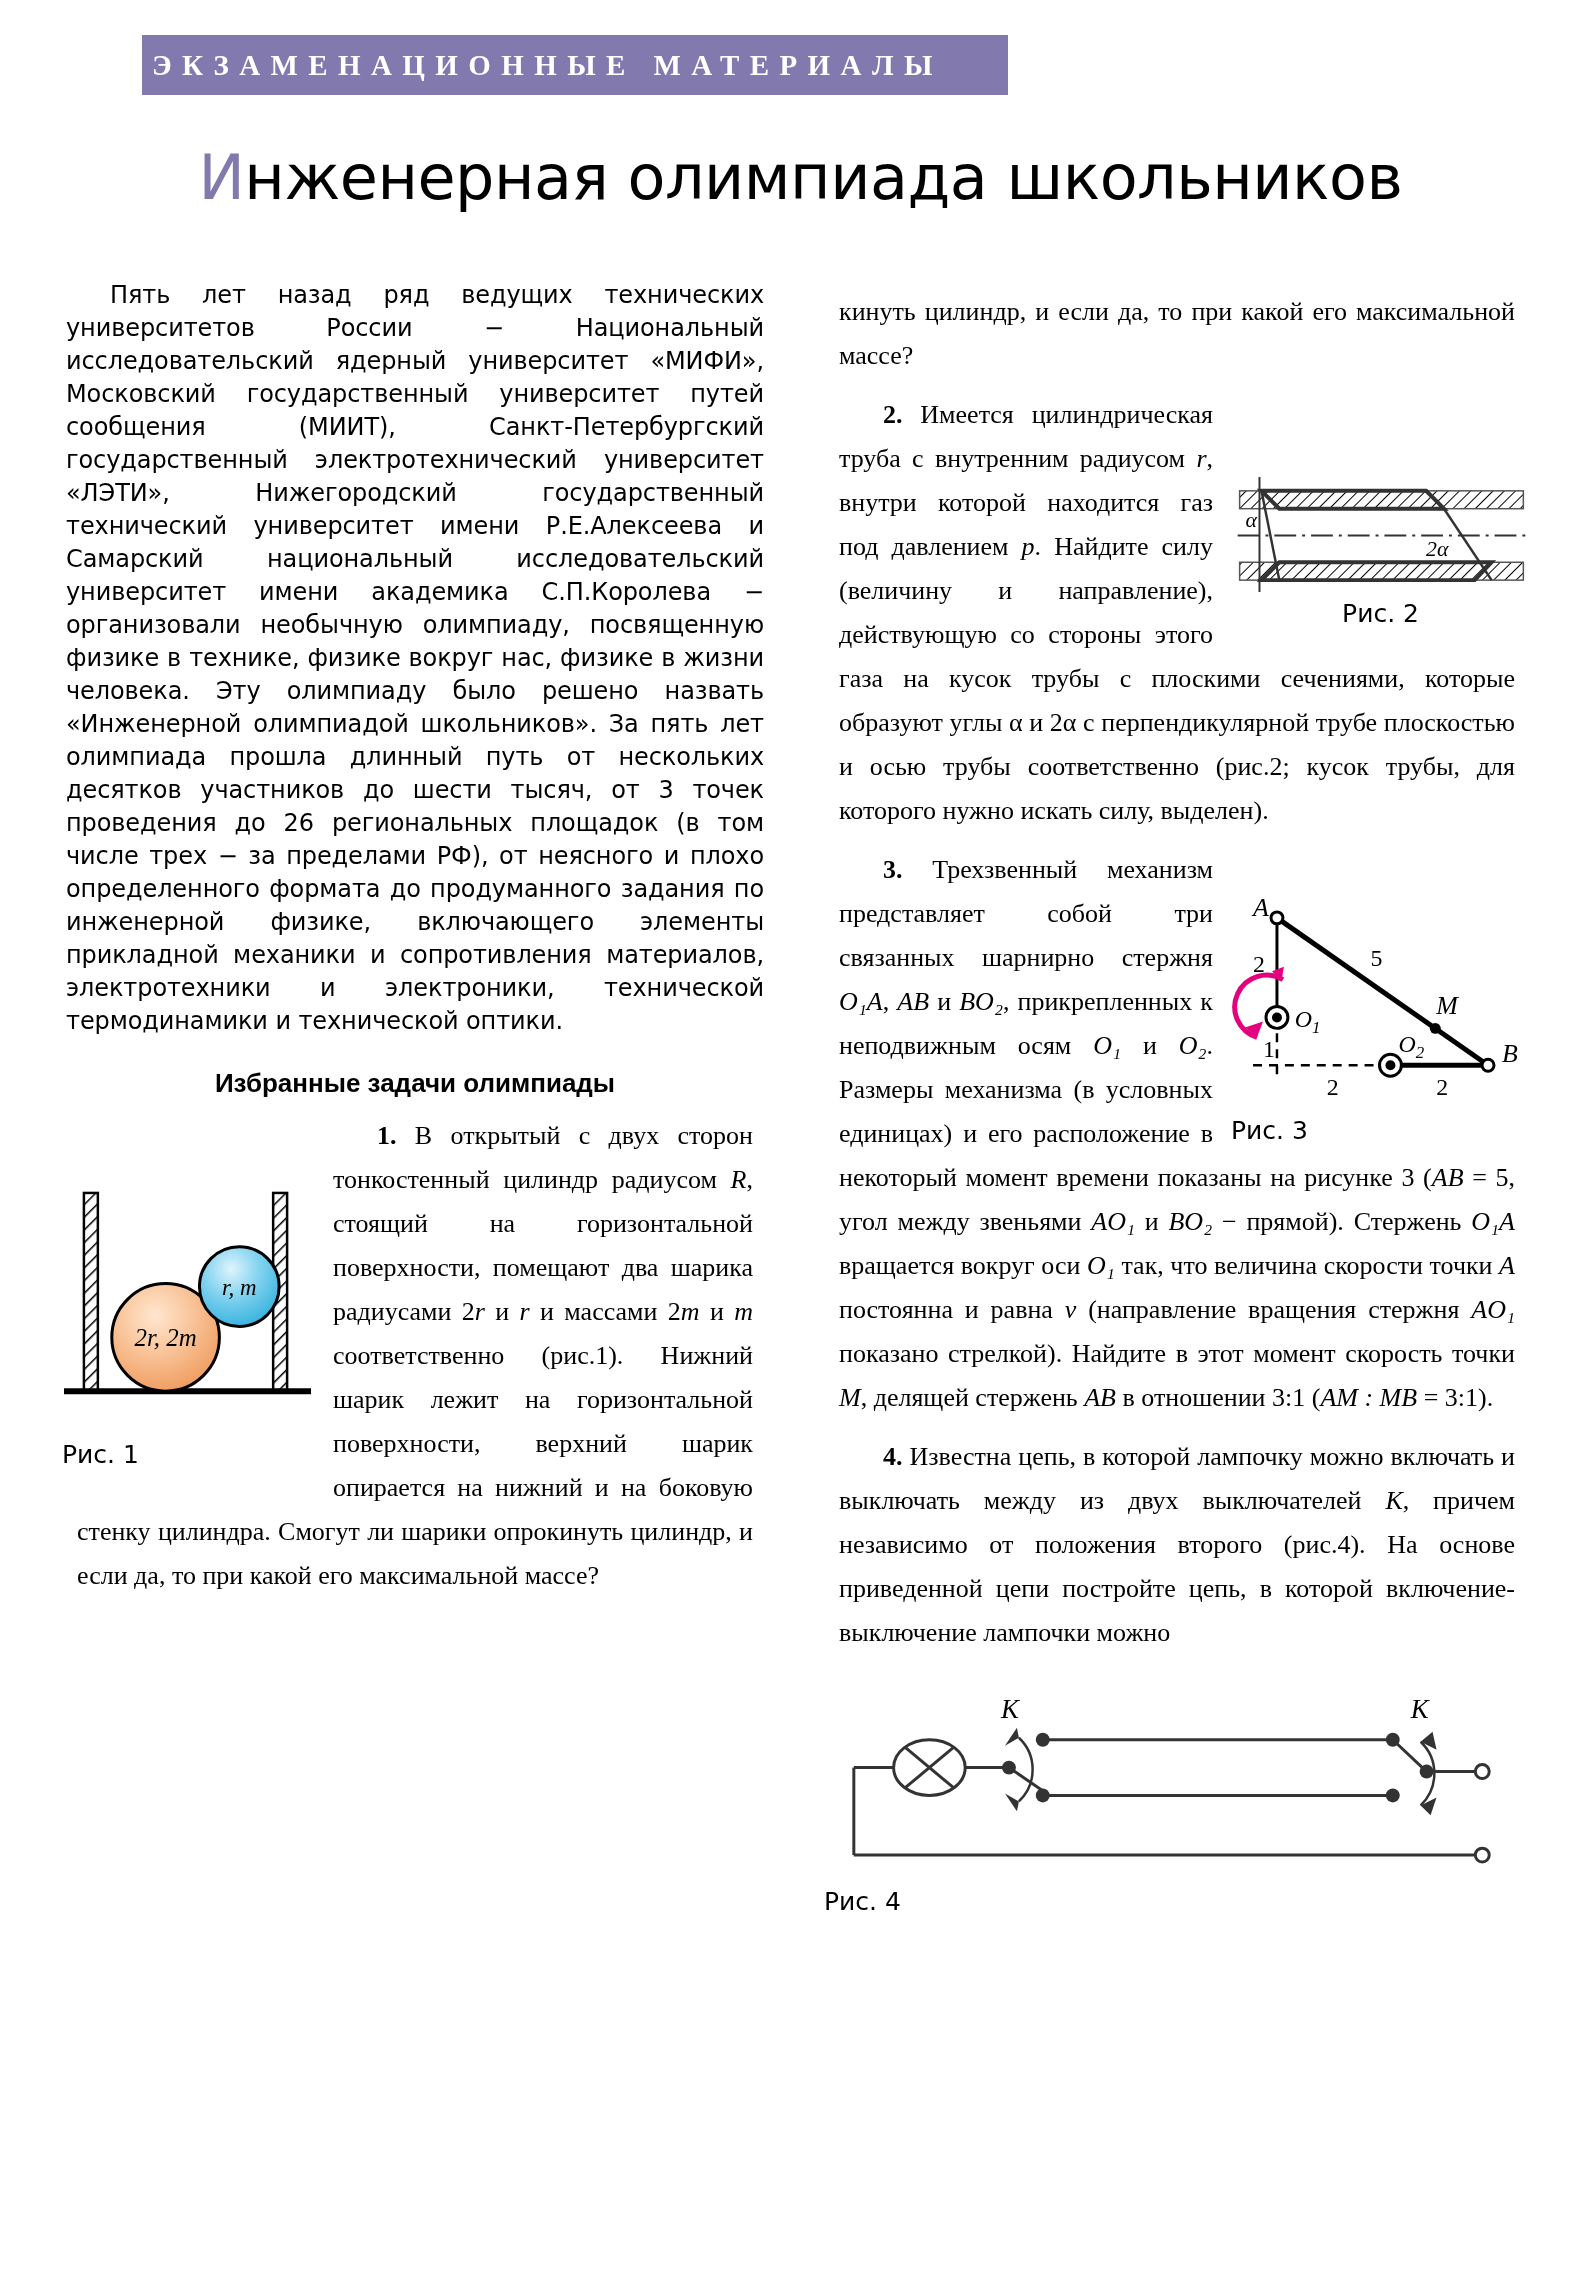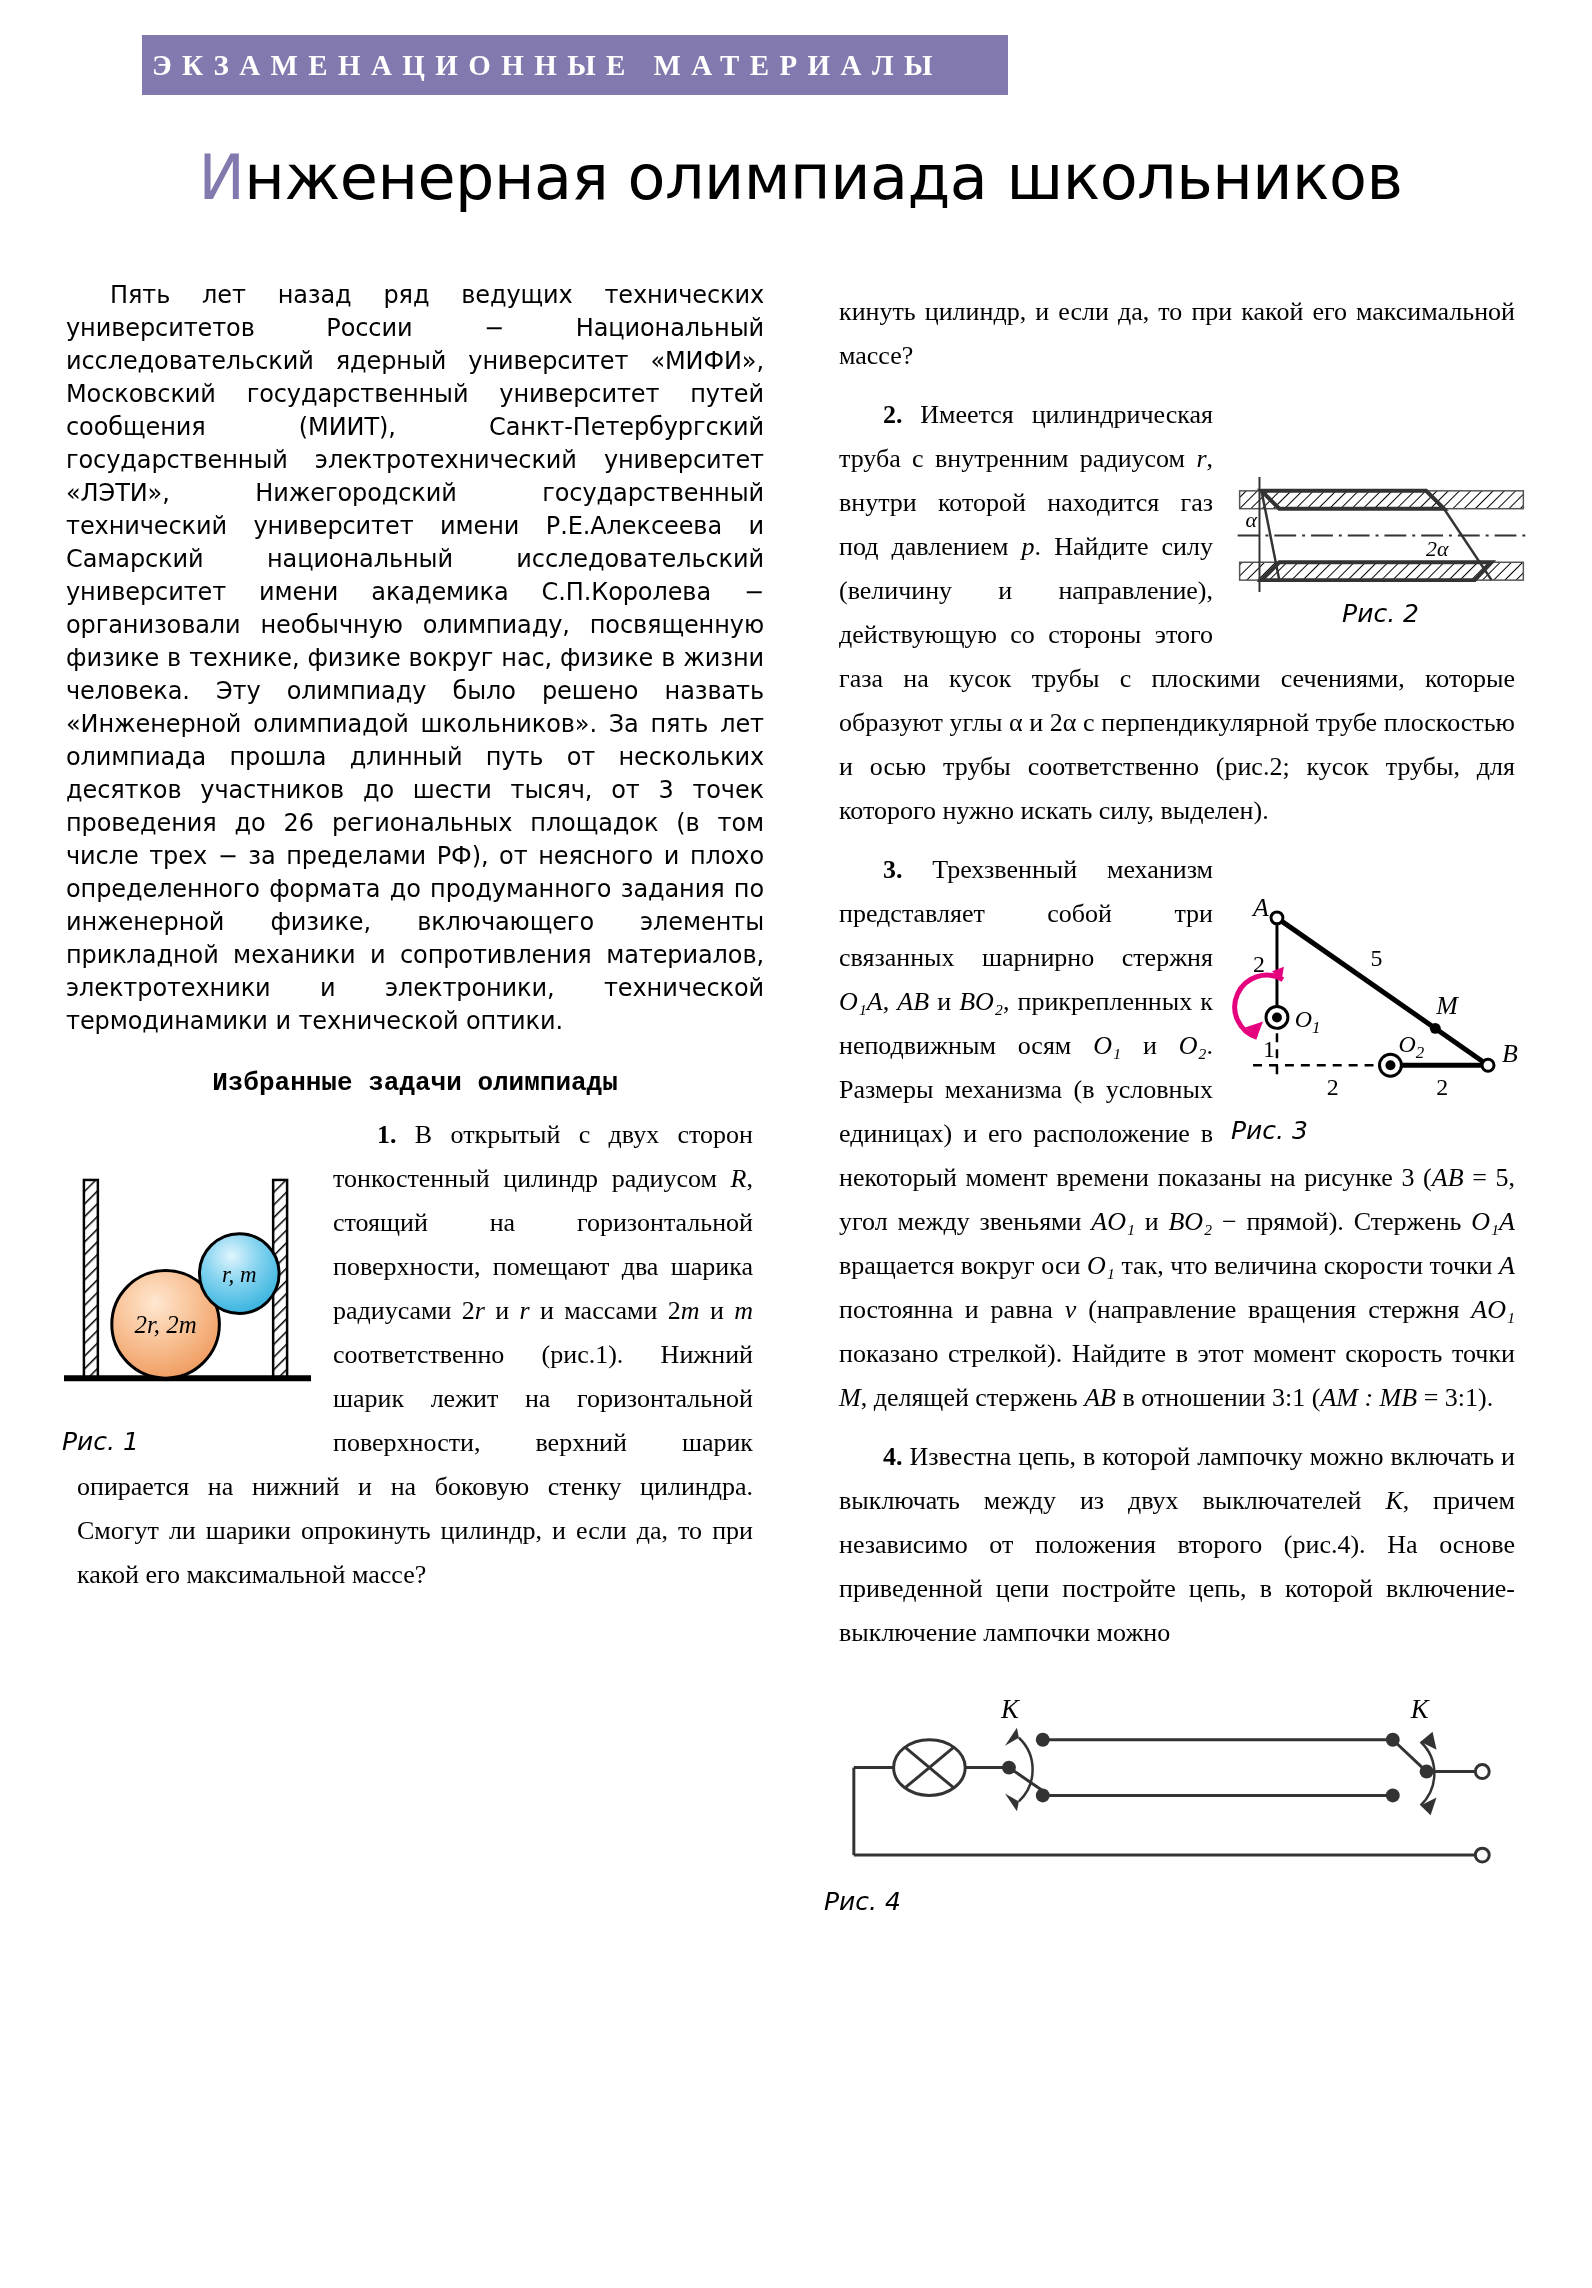--- a/index.html
+++ b/index.html
@@ -29,28 +29,28 @@
          line-height:33px;text-align:justify;text-indent:44px;
          hyphens:manual;letter-spacing:-0.1px;}
   
   p.serif{margin:15px;font-family:"Liberation Serif",serif;font-size:26px;
           line-height:44px;text-align:justify;text-indent:44px;
           letter-spacing:0px;}
   p.serif.noind{text-indent:0;}
   .num{font-weight:700;}
   i.m{font-family:"Liberation Serif",serif;font-style:italic;}
 
-  h2.section{margin:30px 0 0 0;text-align:center;
-             font-family:Liberation Mono, monospace;font-size:26px;font-weight:700;}
+  h2.section{margin:30px 0 12px 0;text-align:center;
+             font-family:Liberation Sans, sans-serif;font-size:26px;font-weight:700;}
 
   
   .fig1-wrap{float:left;width:251px;margin:6px 20px 0 0;}
   .fig2-wrap{float:right;width:299px;margin:2px 0 4px 18px;}
   .fig3-wrap{float:right;width:299px;margin:4px 0 6px 18px;}
-  .figcap{font-family:"DejaVu Sans",sans-serif;font-style:italic;
+  .figcap{font-family:"DejaVu Sans",sans-serif;
           font-size:25px;margin-top:4px;}
   .figcap.left{text-align:left;}
   .clear{clear:both;}
   svg{display:block;}
 </style>
 </head>
 <body>
 
 <div class="banner">
   <span class="banner-text">ЭКЗАМЕНАЦИОННЫЕ МАТЕРИАЛЫ</span>

